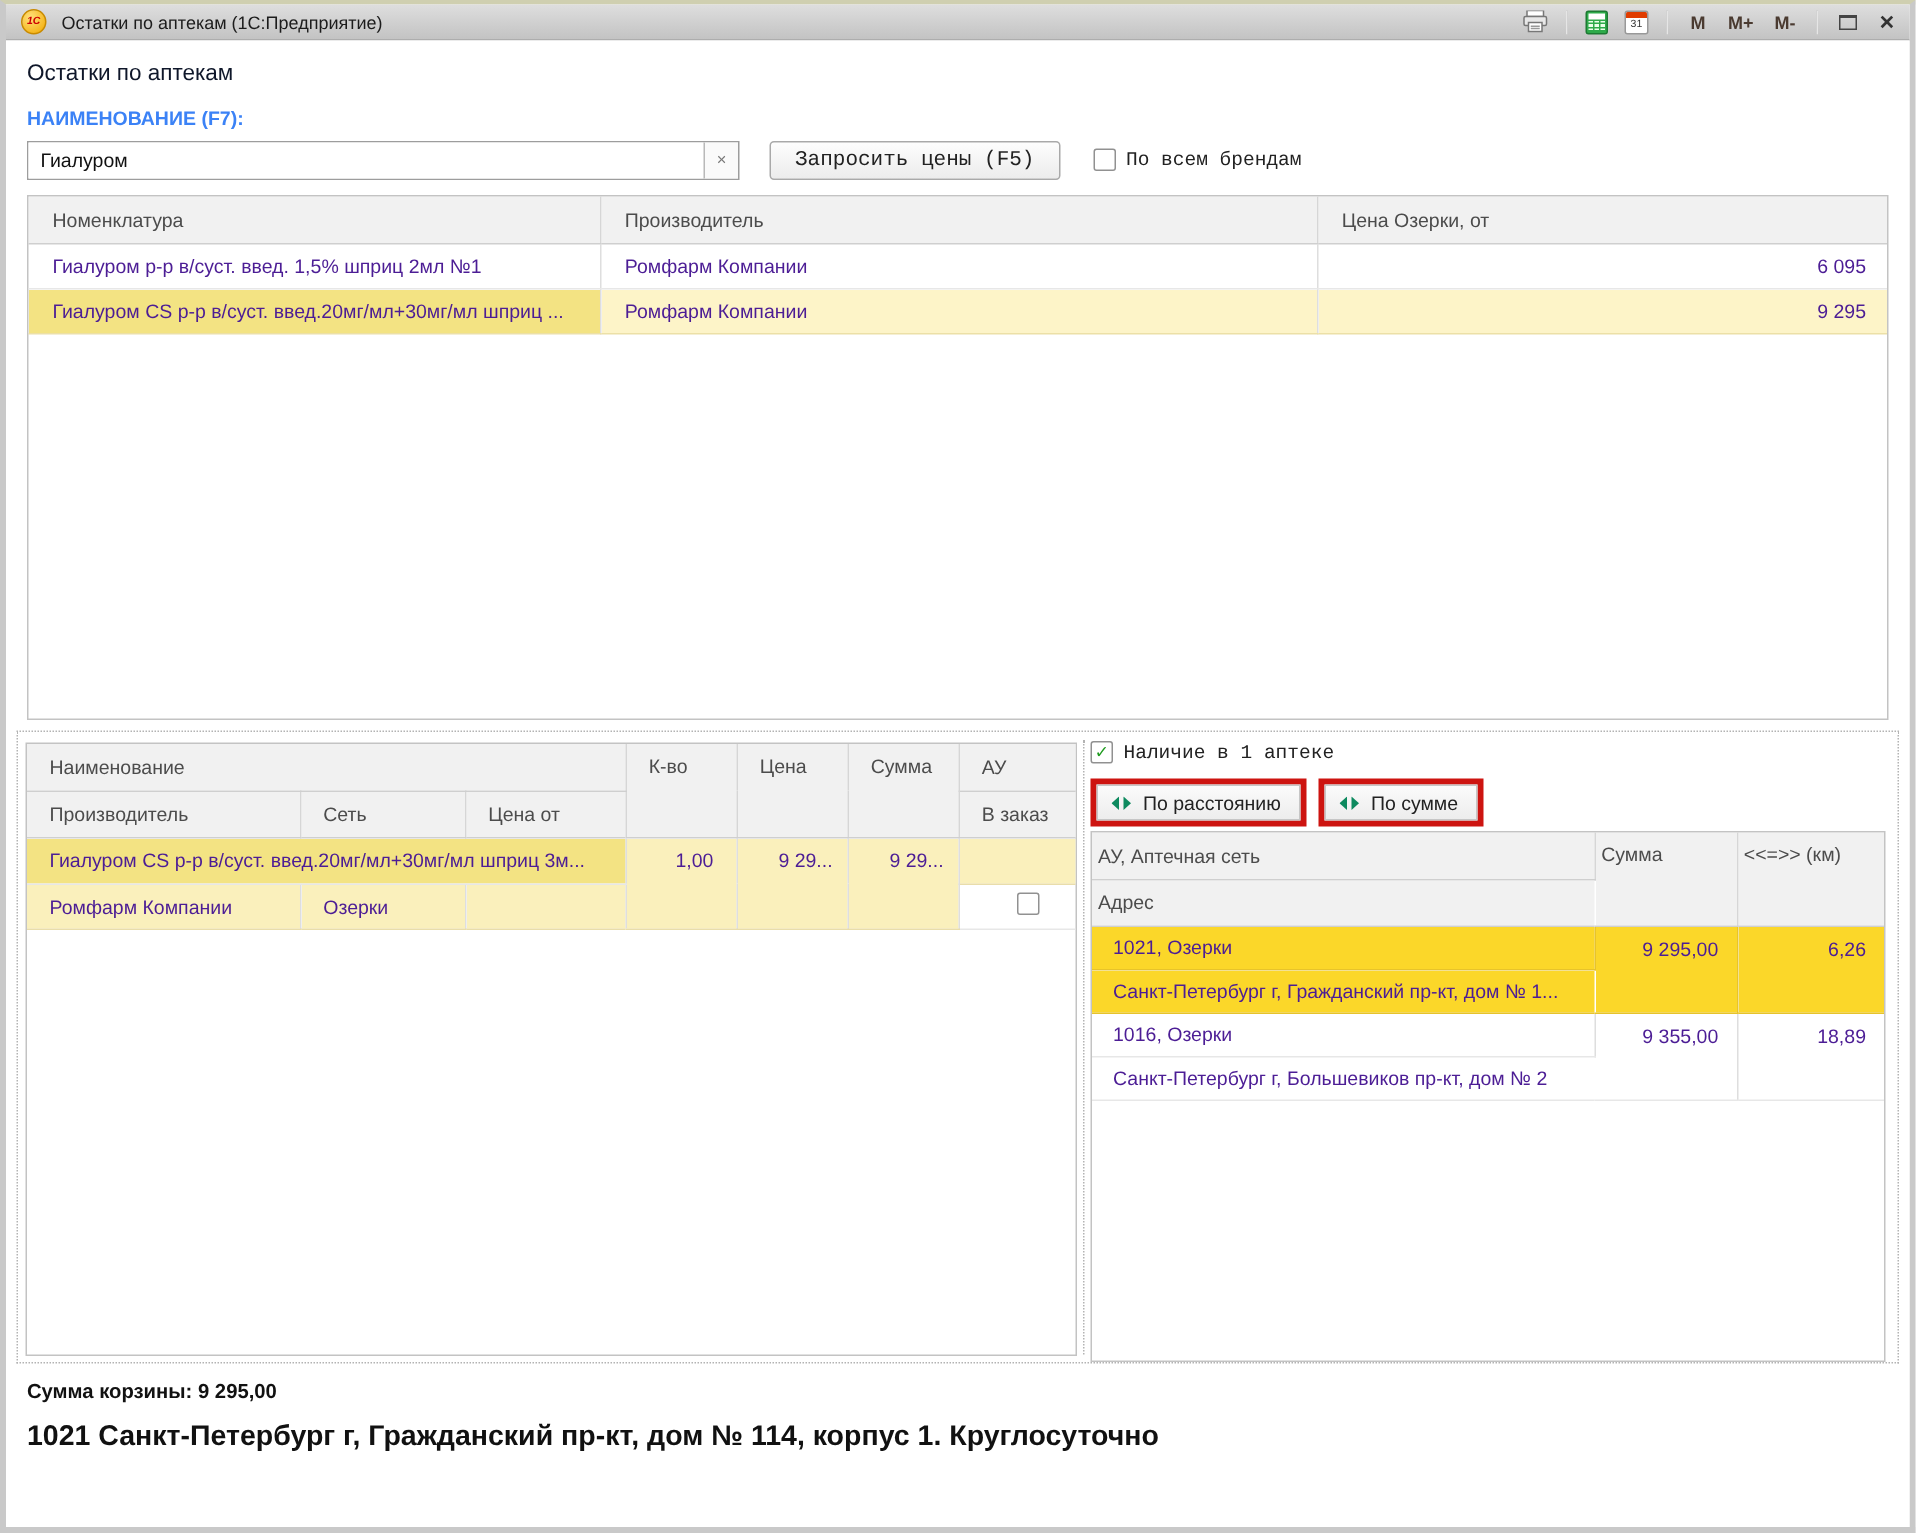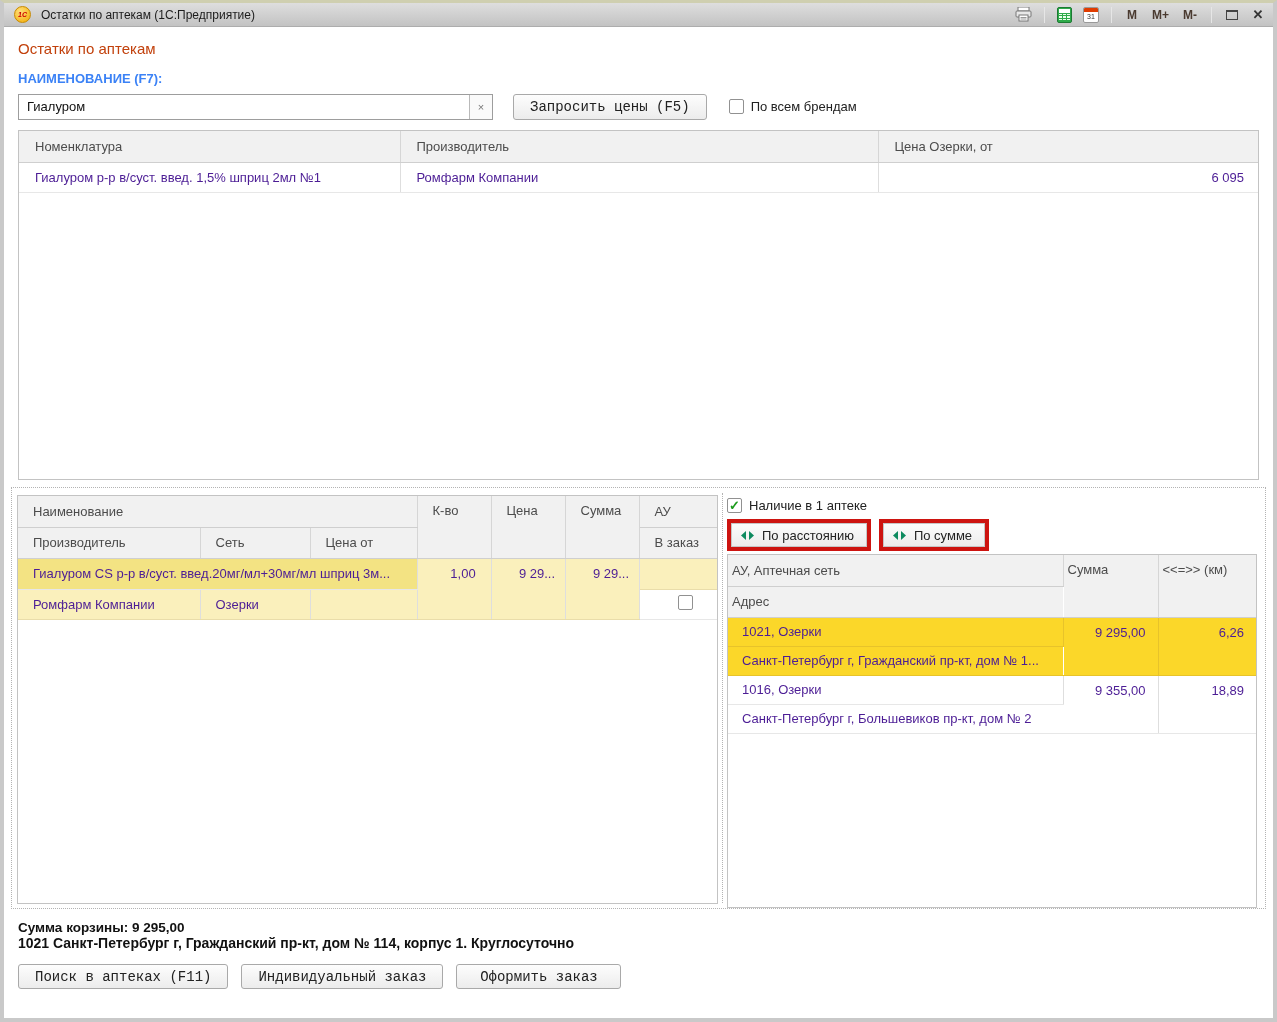--- a/index.html
+++ b/index.html
@@ -21,29 +21,29 @@
   .ctl-close { font-size:13px; font-weight:bold; color:#333; }
   .cal-icon { width:16px; height:16px; background:#fff; border:1px solid #999; border-radius:2px; overflow:hidden; display:flex; flex-direction:column; }
   .cal-top { height:4px; background:#e03c00; }
   .cal-day { font-size:7px; text-align:center; color:#333; line-height:10px; }
   .calc-icon { width:15px; height:16px; background:#2eaa4a; border:1px solid #1d7a33; border-radius:2px; display:grid; grid-template-columns:1fr 1fr 1fr; grid-template-rows:4px 1fr 1fr 1fr; gap:1px; padding:1px; }
   .calc-icon i { background:#eaffea; display:block; }
   .calc-icon .scr { grid-column:1 / span 3; background:#fff; }
 
   
   .content { flex:1; background:#fff; padding:0 14px; }
-  .page-title { font-size:15px; color:#c2410c; margin-top:13px; }
+  .page-title { font-size:15px; color:#0f172a; margin-top:13px; }
   .search-label { font-size:13px; font-weight:bold; color:#3b82f6; margin-top:14px; }
   .search-row { margin-top:7px; display:flex; align-items:center; height:27px; }
   .input-wrap { display:flex; width:475px; height:26px; border:1px solid #9d9d9d; background:#fff; }
   .search-input { flex:1; border:none; outline:none; font-family:"Liberation Sans",sans-serif; font-size:13px; padding:0 8px; color:#111; }
   .clear-btn { width:23px; border:none; border-left:1px solid #b9b9b9; background:#fafafa; color:#777; font-size:11px; cursor:default; }
   .btn { height:26px; border:1px solid #a9a9a9; border-radius:3px; background:linear-gradient(#fdfdfd,#ececec); font-family:Liberation Mono, monospace; font-size:14px; color:#222; padding:0 16px; cursor:default; }
   .request-btn { margin-left:20px; }
-  .cb-row { display:flex; align-items:center; gap:7px; font-size:13px; color:#222; }
+  .cb-row { display:flex; gap:7px; font-size:13px; color:#222;font-family:Liberation Mono, monospace; }
   .cb { width:15px; height:15px; border:1px solid #919191; border-radius:2px; background:#fff; display:inline-flex; align-items:center; justify-content:center; flex:0 0 15px; }
   .cb .mark { color:#1e9b1e; font-size:13px; font-weight:bold; line-height:1; }
   .brands-cb { margin-left:22px; }
 
   
   .tbl-wrap { border:1px solid #c3c3c3; background:#fff; }
   table { border-collapse:collapse; table-layout:fixed; width:100%; }
   th, td { font-weight:normal; font-size:13px; text-align:left; overflow:hidden; white-space:nowrap; text-overflow:ellipsis; }
   th { background:#f1f1f1; color:#4c4c4c; border-bottom:1px solid #cfcfcf; border-right:1px solid #d6d6d6; padding:0 8px 0 16px; height:31px; }
   th:last-child, td:last-child { border-right:none; }
@@ -76,21 +76,21 @@
   .annot { border:4px solid #cd1410; display:inline-flex;align-items:center; }
   .sort-btn { height:24px; background:linear-gradient(#fbfbfb,#ededed); border:1px solid #c6c6c6; display:inline-flex; align-items:center; gap:8px; padding:0 12px 0 9px; font-size:13px; color:#222; cursor:default; }
   .pharm-wrap { margin-top:3px; height:354px; }
   .pharm-wrap th { padding-left:4px; height:31px; }
   .pharm-wrap td { padding-left:14px; height:29px; }
   .gold { background:#fbd729 !important; border-bottom-color:#e7c32a !important; border-right-color:#e7c32a !important; }
   .pharm-wrap .num2 { text-align:right; padding-right:12px; }
 
   
   .cart-sum { margin-top:11px; font-size:13.5px; font-weight:bold; color:#111; }
-  .sel-address { font-size:14px; font-weight:bold; color:#111; }
+  .sel-address { margin-top:12px; font-size:19px; font-weight:bold; color:#111; }
   .footer-btns { margin-top:13px; display:flex; gap:13px; }
   .footer-btns .btn { min-width:165px; height:25px; }
 </style>
 </head>
 <body>
 
 <div class="window">
 
   <div class="titlebar">
     <span class="app-icon">
@@ -171,20 +171,25 @@
             <th>Производитель</th>
             <th>Цена Озерки, от</th>
           </tr>
         </thead>
         <tbody>
           <tr>
             <td>Гиалуром р-р в/суст. введ. 1,5% шприц 2мл №1</td>
             <td>Ромфарм Компании</td>
             <td class="num">6 095</td>
           </tr>
+          <tr class="row-sel">
+            <td class="cell-focus">Гиалуром CS р-р в/суст. введ.20мг/мл+30мг/мл шприц ...</td>
+            <td>Ромфарм Компании</td>
+            <td class="num">9 295</td>
+          </tr>
         </tbody>
       </table>
     </div>
 
     <div class="lower">
 
       <div class="lower-left">
         <div class="tbl-wrap cart-wrap">
           <table>
             <colgroup>
@@ -301,20 +306,15 @@
       </div>
     </div>
 
     <div class="cart-sum">
       <span>Сумма корзины:</span>
       <span>9 295,00</span>
     </div>
 
     <div class="sel-address">1021 Санкт-Петербург г, Гражданский пр-кт, дом № 114, корпус 1.  Круглосуточно</div>
 
-    <div class="footer-btns">
-      <button class="btn">Поиск в аптеках (F11)</button>
-      <button class="btn">Индивидуальный заказ</button>
-      <button class="btn">Оформить заказ</button>
-    </div>
 
   </div>
 </div>
 
 </body></html>

